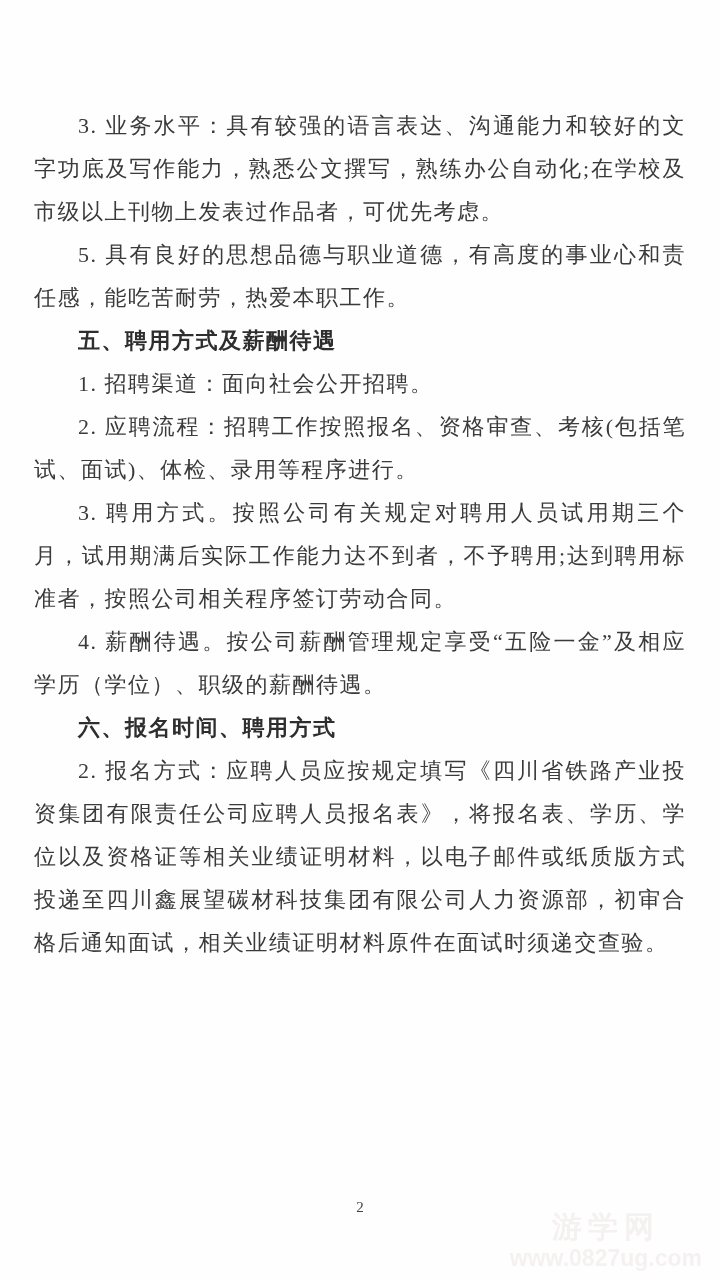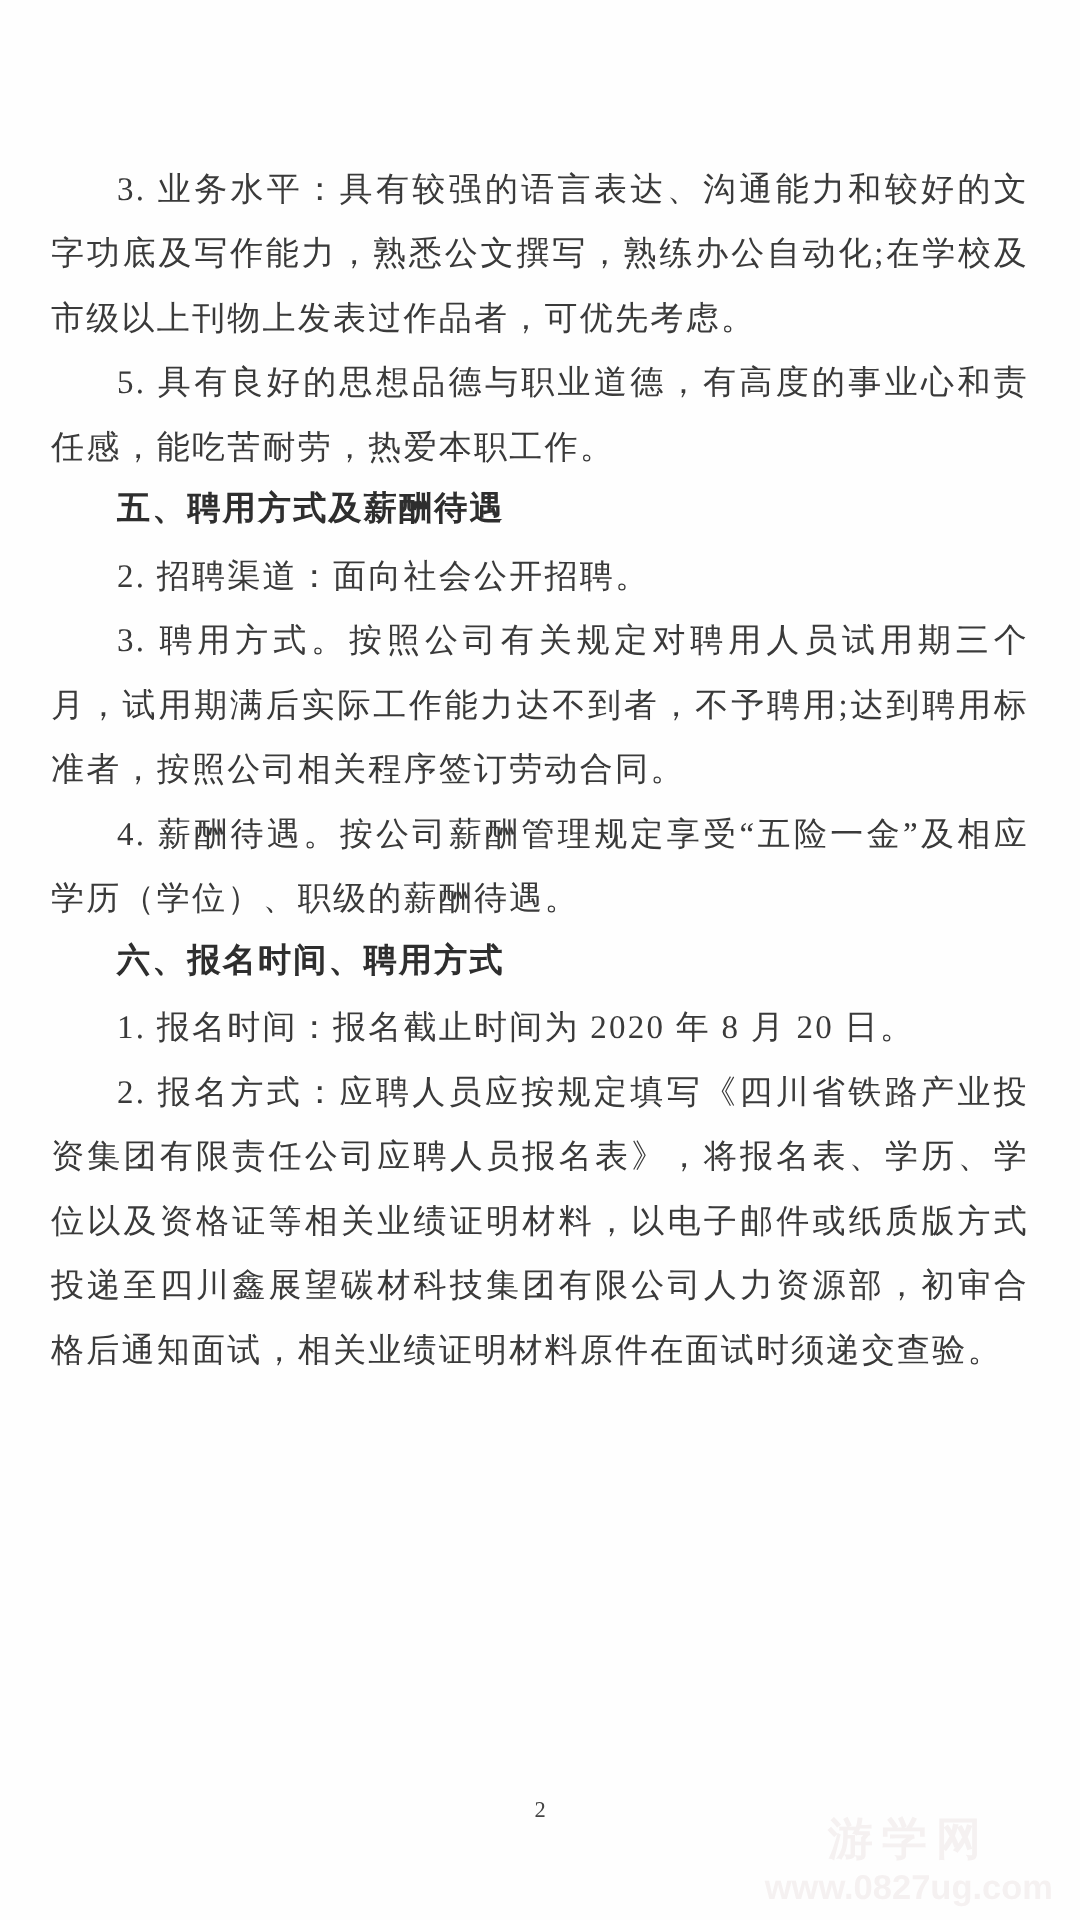--- a/index.html
+++ b/index.html
@@ -30,21 +30,21 @@
   }
   .para {
     font-size: 22px;
     line-height: 43px;
     letter-spacing: 1.5px;
     text-align: justify;
     text-indent: 2em;
     font-weight: 400;
   }
   .heading {
-    font-family: Liberation Mono, monospace;
+    font-family: Liberation Serif, serif;
     font-size: 22px;
     line-height: 43px;
     letter-spacing: 1.5px;
     text-indent: 2em;
     font-weight: 700;
     color: #2e2e2e;
   }
   .page-number {
     position: absolute;
     bottom: 64px;
@@ -78,25 +78,25 @@
 </style>
 </head>
 <body>
 
 <div class="page">
 
   <div class="content">
     <p class="para">3. 业务水平：具有较强的语言表达、沟通能力和较好的文字功底及写作能力，熟悉公文撰写，熟练办公自动化;在学校及市级以上刊物上发表过作品者，可优先考虑。</p>
     <p class="para">5. 具有良好的思想品德与职业道德，有高度的事业心和责任感，能吃苦耐劳，热爱本职工作。</p>
     <h2 class="heading">五、聘用方式及薪酬待遇</h2>
-    <p class="para">2. 招聘渠道：面向社会公开招聘。</p>
+    <p class="para">1. 招聘渠道：面向社会公开招聘。</p>
+    <p class="para">2. 应聘流程：招聘工作按照报名、资格审查、考核(包括笔试、面试)、体检、录用等程序进行。</p>
     <p class="para">3. 聘用方式。按照公司有关规定对聘用人员试用期三个月，试用期满后实际工作能力达不到者，不予聘用;达到聘用标准者，按照公司相关程序签订劳动合同。</p>
     <p class="para">4. 薪酬待遇。按公司薪酬管理规定享受“五险一金”及相应学历（学位）、职级的薪酬待遇。</p>
     <h2 class="heading">六、报名时间、聘用方式</h2>
-    <p class="para">1. 报名时间：报名截止时间为 2020 年 8 月 20 日。</p>
     <p class="para">2. 报名方式：应聘人员应按规定填写《四川省铁路产业投资集团有限责任公司应聘人员报名表》，将报名表、学历、学位以及资格证等相关业绩证明材料，以电子邮件或纸质版方式投递至四川鑫展望碳材科技集团有限公司人力资源部，初审合格后通知面试，相关业绩证明材料原件在面试时须递交查验。</p>
   </div>
 
   <div class="page-number">2</div>
 
   <div class="watermark">
     <div class="wm-name">游学网</div>
     <div class="wm-url">www.0827ug.com</div>
   </div>
 

